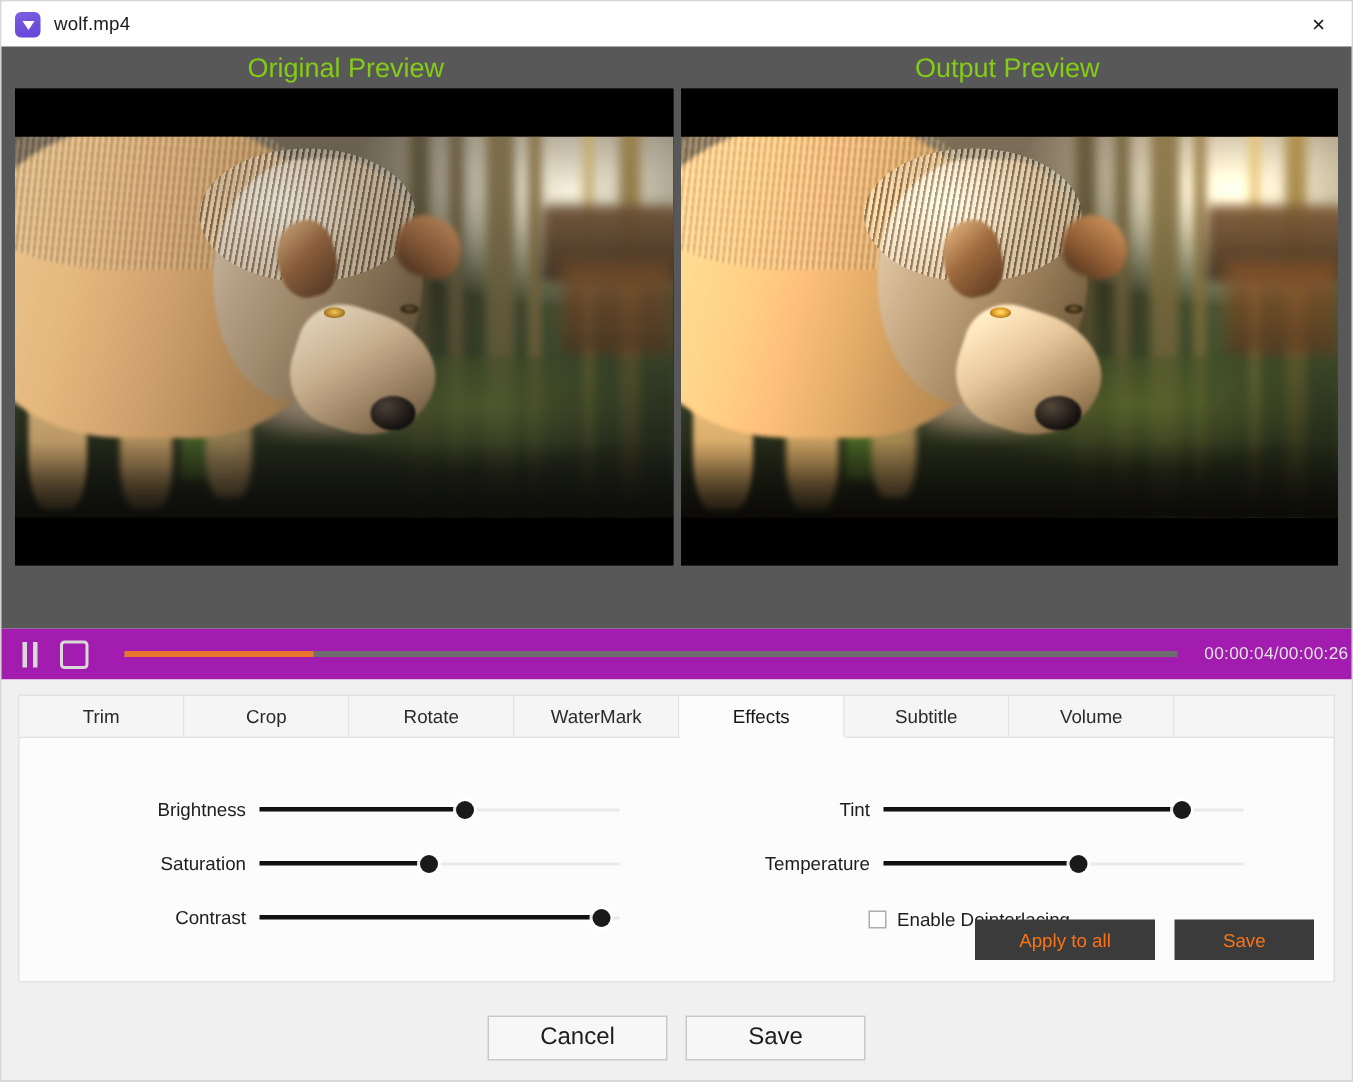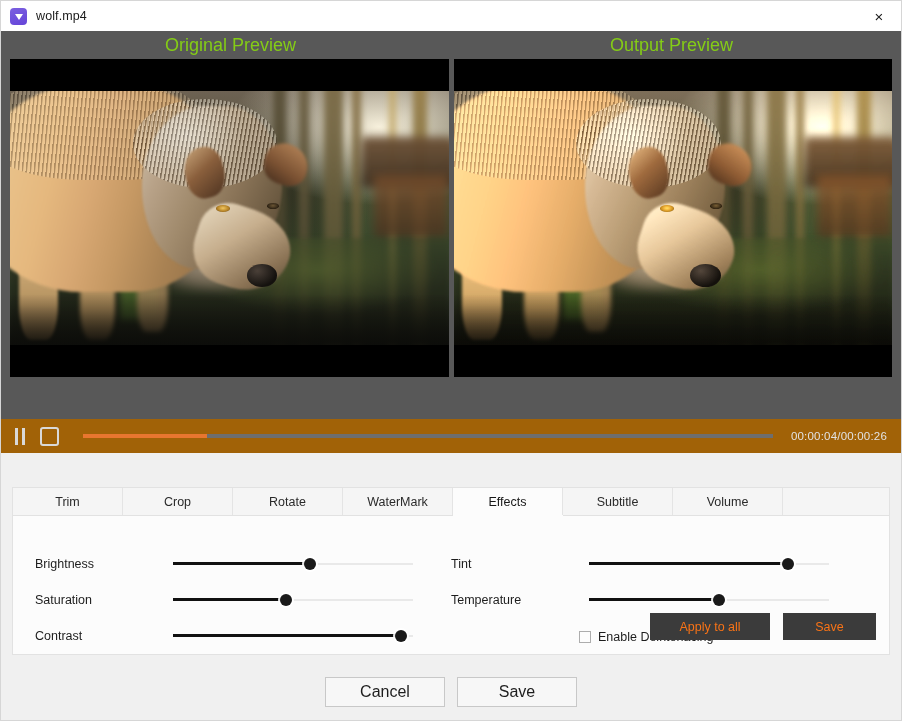--- a/index.html
+++ b/index.html
@@ -332,24 +332,24 @@
     height: 20%;
     background: linear-gradient(to bottom, rgba(10,10,8,0) 0%, rgba(10,10,8,0.85) 100%);
   }
   .output .scene {
     filter: brightness(1.11) saturate(1.16) sepia(0.10) contrast(1.03);
   }
 
   
   .transport {
     flex: 0 0 34px;
-    background: #a16207;
-    display: flex;
-    align-items: center;
-    padding: 0 14px 0 14px;
+    background: #a21caf;
+    display: flex;
+    align-items: center;
+    padding: 0 2px 0 14px;
     box-sizing: border-box;
   }
   .pause-icon {
     width: 14px; height: 17px;
     display: flex;
     gap: 4px;
     margin-right: 11px;
     cursor: default;
   }
   .pause-icon i {
@@ -394,21 +394,20 @@
     display: flex;
     flex-direction: column;
   }
   .tabstrip {
     display: flex;
     height: 28px;
     background: #f5f5f5;
     border: 1px solid #e2e2e2;
     border-bottom: none;
     box-sizing: border-box;
-    margin-top: 24px;
   }
   .tab {
     width: 110px;
     display: flex;
     align-items: center;
     justify-content: center;
     font-size: 12.5px;
     color: #2a2a2a;
     border-right: 1px solid #e4e4e4;
     background: #f5f5f5;
@@ -443,21 +442,21 @@
     box-sizing: border-box;
   }
   .slider-col { flex: 1 1 50%; }
   .slider-row {
     display: flex;
     align-items: center;
     height: 36px;
   }
   .slider-label {
     width: 138px;
-    text-align: left;
+    text-align: right;
     padding-right: 9px;
     font-size: 12.5px;
     color: #1d1d1d;
     box-sizing: border-box;
     white-space: nowrap;
   }
   .slider {
     position: relative;
     flex: 1 1 auto;
     height: 16px;

